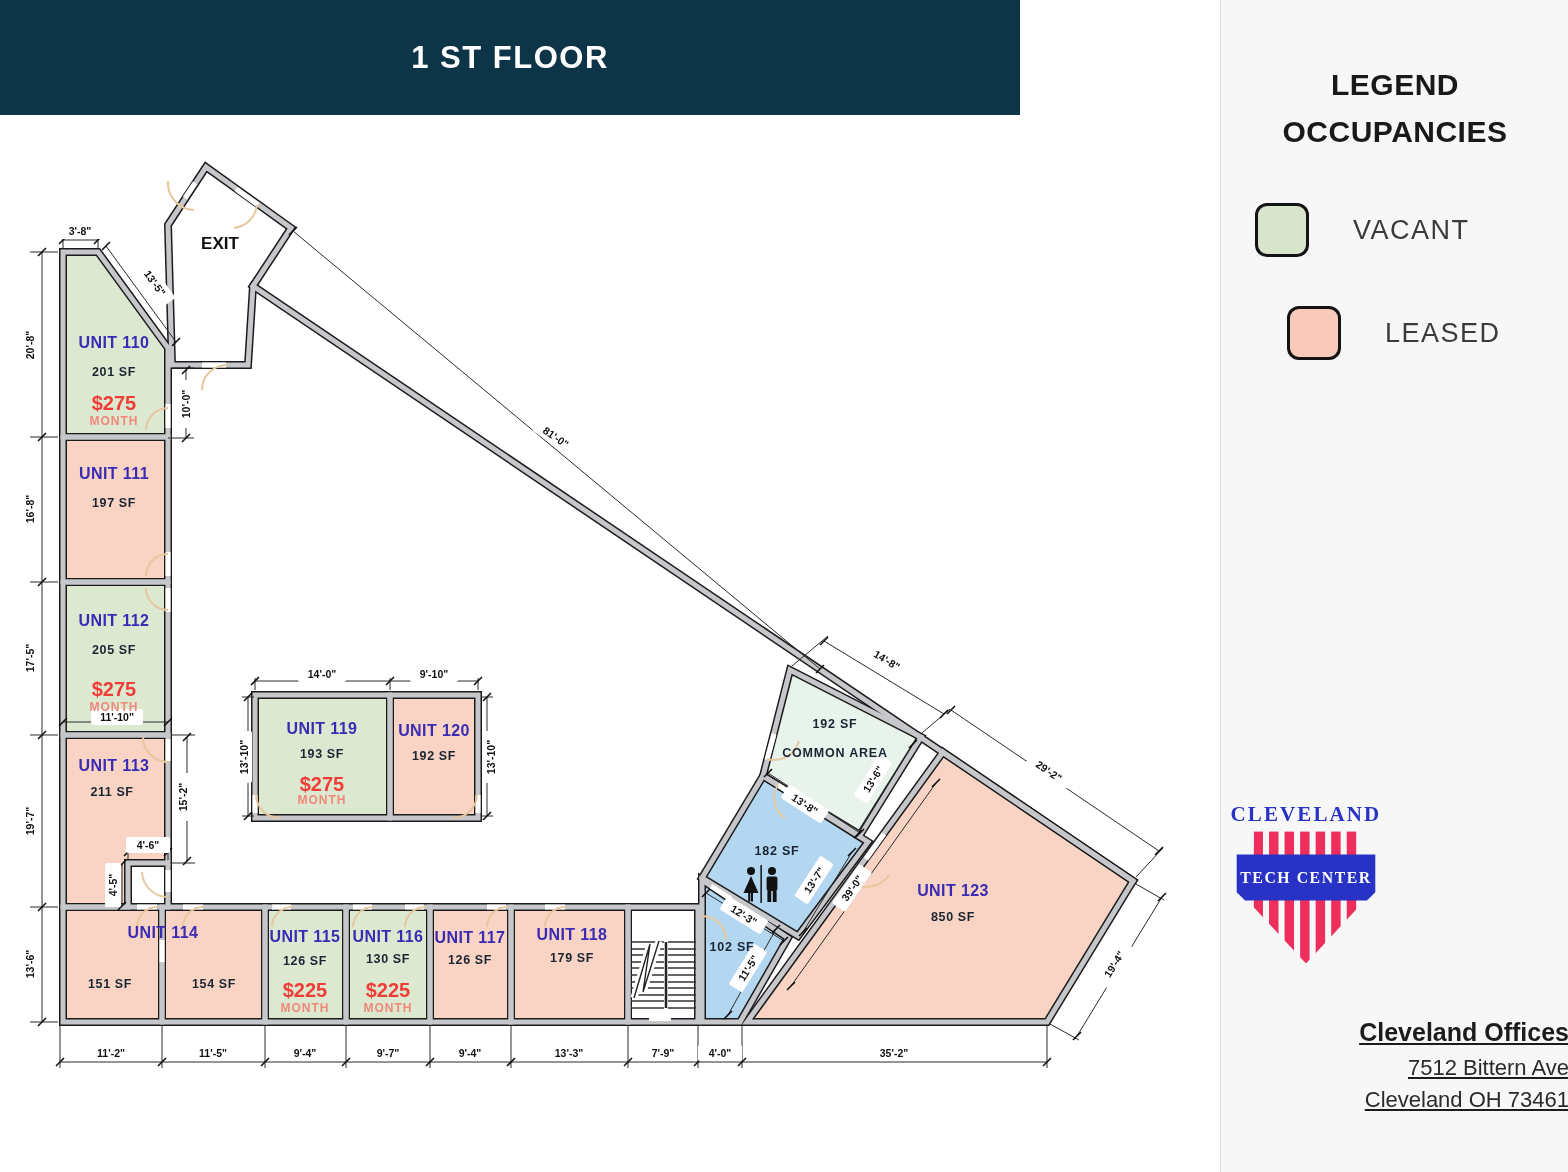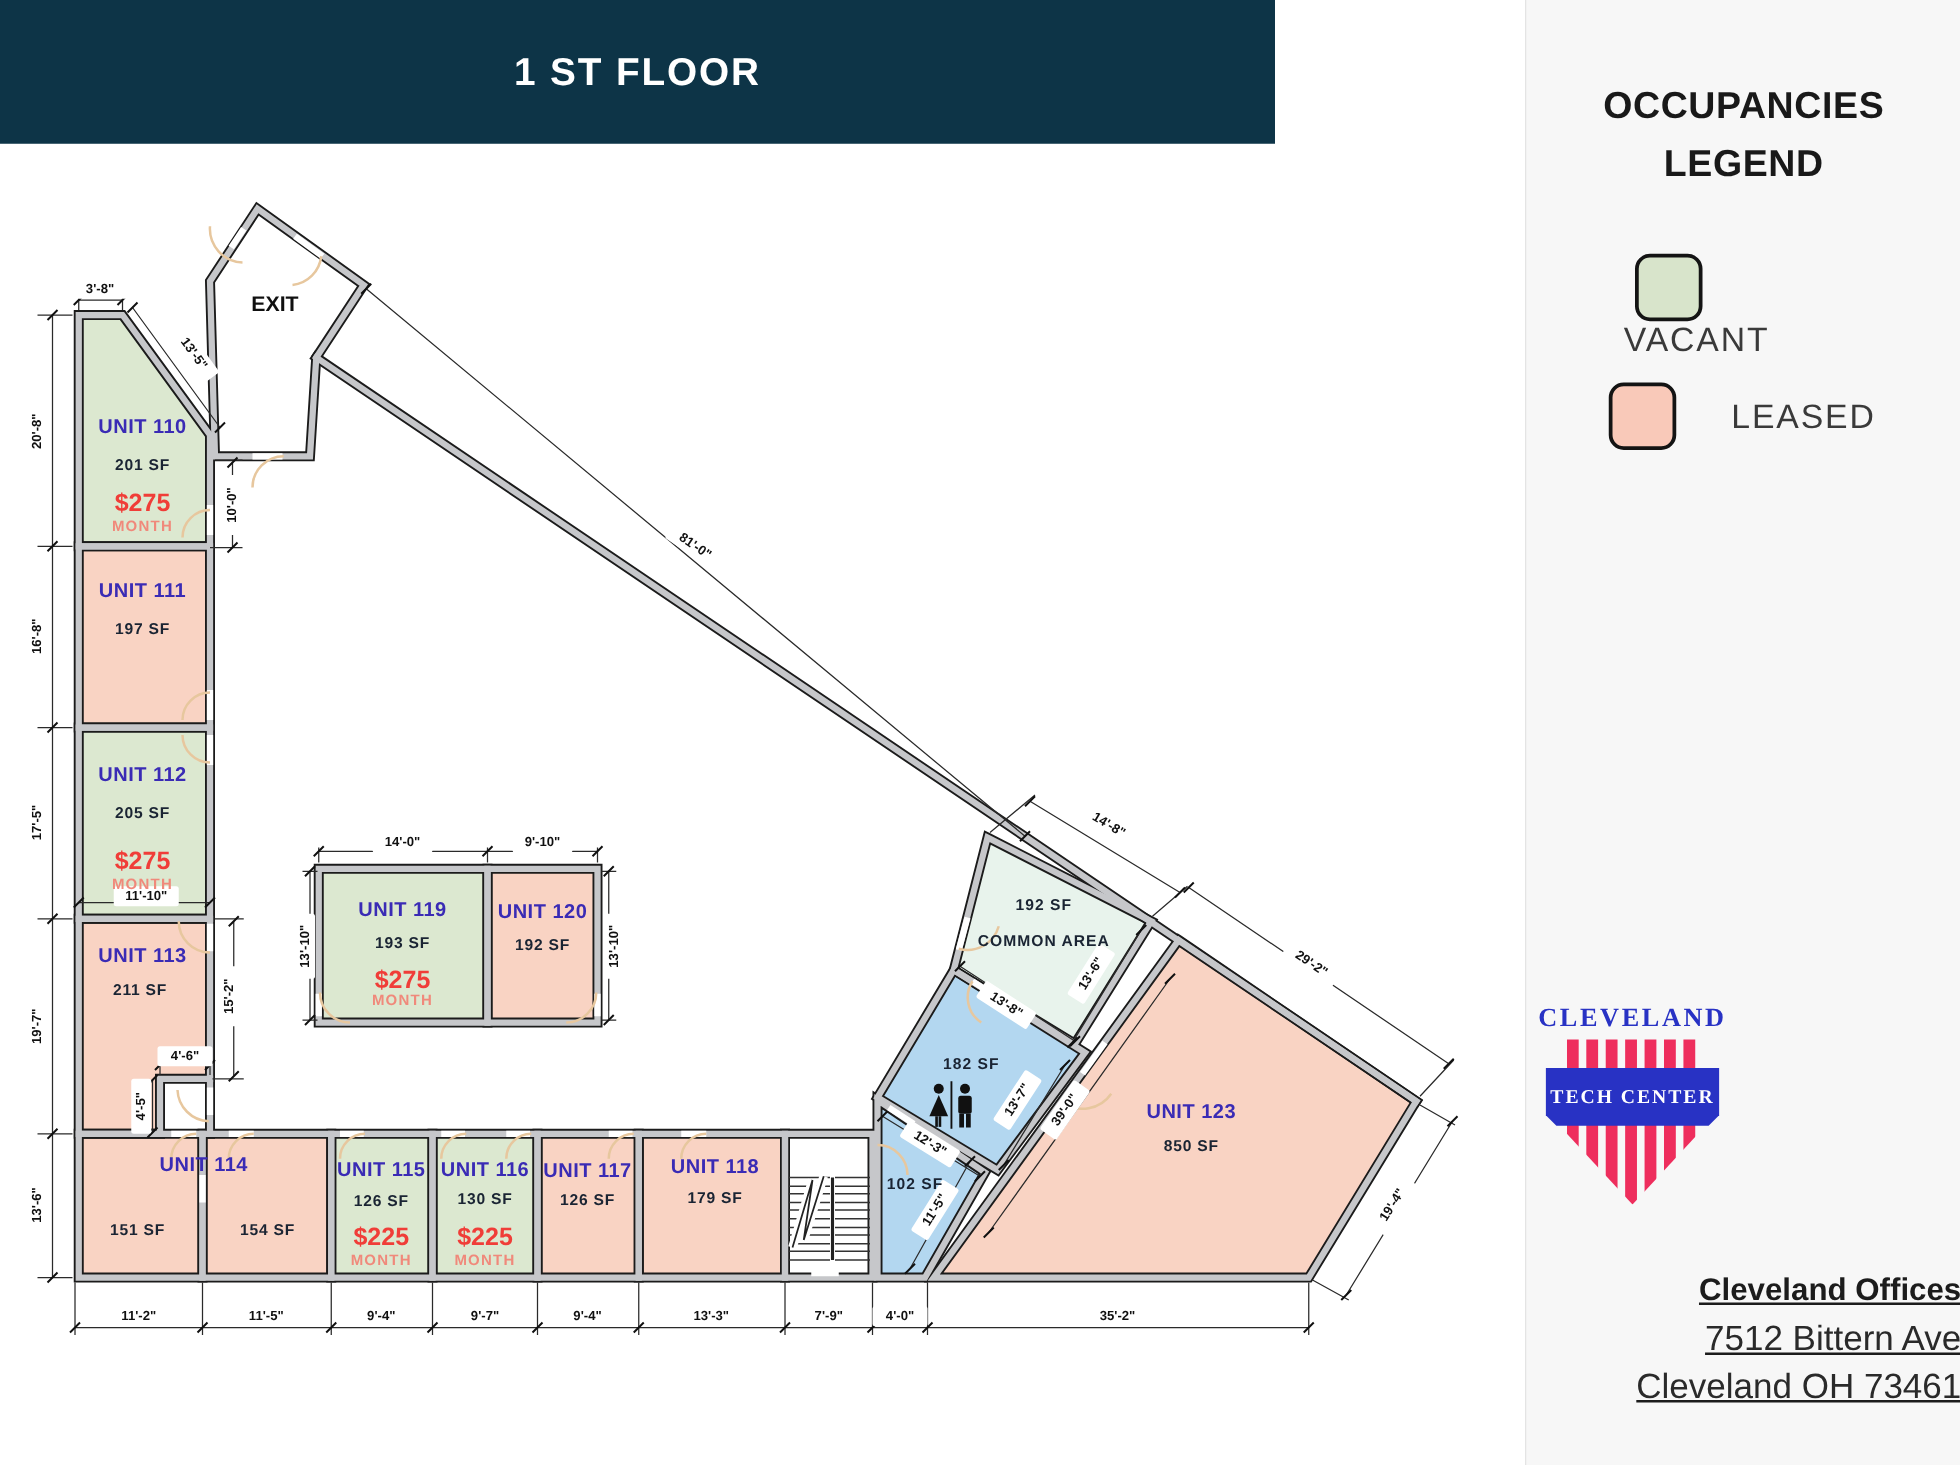--- a/index.html
+++ b/index.html
@@ -6,27 +6,27 @@
   #stage{position:relative;width:1568px;height:1172px;overflow:hidden;background:#fff;}
   
   #hdr{position:absolute;left:0;top:0;width:1020px;height:115px;background:#0d3447;
        display:flex;align-items:center;justify-content:center;}
   #hdr .t{color:#fff;font-size:31px;font-weight:800;letter-spacing:1.5px;}
   
   #side{position:absolute;left:1220px;top:0;width:348px;height:1172px;background:#f7f7f7;border-left:1px solid #e4e4e4;}
   #side .ttl{position:absolute;top:62px;left:0;width:100%;text-align:center;font-size:30px;font-weight:800;
              color:#191919;line-height:1.55;letter-spacing:.5px;}
   .leg-row{position:absolute;left:34px;display:flex;align-items:center;}
-  .leg-row.r1{top:203px;flex-direction:column;} .leg-row.r2{top:306px;margin-left:32px;}
+  .leg-row.r1{top:203px;} .leg-row.r2{top:306px;margin-left:32px;}
   .sw{width:54px;height:54px;border:3px solid #141414;border-radius:12px;box-sizing:border-box;}
   .leg-lab{margin-left:44px;font-size:27px;color:#3a3a3a;letter-spacing:1.5px;}
   #logoBox{position:absolute;top:804px;left:0;width:100%;display:flex;justify-content:flex-start;}
   #addr{position:absolute;top:1018px;left:0;width:100%;text-align:right;color:#1c1c1c;text-decoration:underline;}
   #addr .nm{font-size:25px;font-weight:800;margin-bottom:8px;}
-  #addr .ln{font-size:28px;font-weight:400;margin-top:6px;color:#2a2a2a;}
+  #addr .ln{font-size:22px;font-weight:400;margin-top:6px;color:#2a2a2a;}
   .logo-top{font-family:"Liberation Serif",serif;font-weight:700;font-size:20px;fill:#2832c4;letter-spacing:2px;text-anchor:middle;}
   .logo-ban{font-family:"Liberation Serif",serif;font-weight:700;font-size:15px;fill:#ffffff;letter-spacing:1.5px;text-anchor:middle;}
   
   #plan{position:absolute;left:0;top:115px;}
   .vac{fill:#dce8d0;} .lea{fill:#f9d3c3;} .com{fill:#e8f3ec;} .blu{fill:#b3d7f0;} .wht{fill:#ffffff;}
   .wb{stroke:#1b1b1b;stroke-width:8;fill:none;stroke-linejoin:miter;stroke-linecap:square;}
   .wg{stroke:#c6c7ca;stroke-width:5;fill:none;stroke-linejoin:miter;stroke-linecap:square;}
   .door{stroke:#ffffff;stroke-width:5;stroke-linecap:butt;}
   .arc{stroke:#e7c79e;stroke-width:2;fill:none;}
   .dimln{stroke:#2a2a2a;stroke-width:1;fill:none;}
@@ -47,22 +47,22 @@
 <body>
 
 <div id="stage">
 
   <div id="hdr">
     <div class="t">1 ST FLOOR</div>
   </div>
 
   <div id="side">
     <div class="ttl">
+      <div>LEGEND</div>
       <div>OCCUPANCIES</div>
-      <div>LEGEND</div>
     </div>
     <div class="leg-row r1">
       <div class="sw" style="background: rgb(216, 228, 203);"></div>
       <div class="leg-lab">VACANT</div>
     </div>
     <div class="leg-row r2">
       <div class="sw" style="background: rgb(249, 201, 185);"></div>
       <div class="leg-lab">LEASED</div>
     </div>
 

